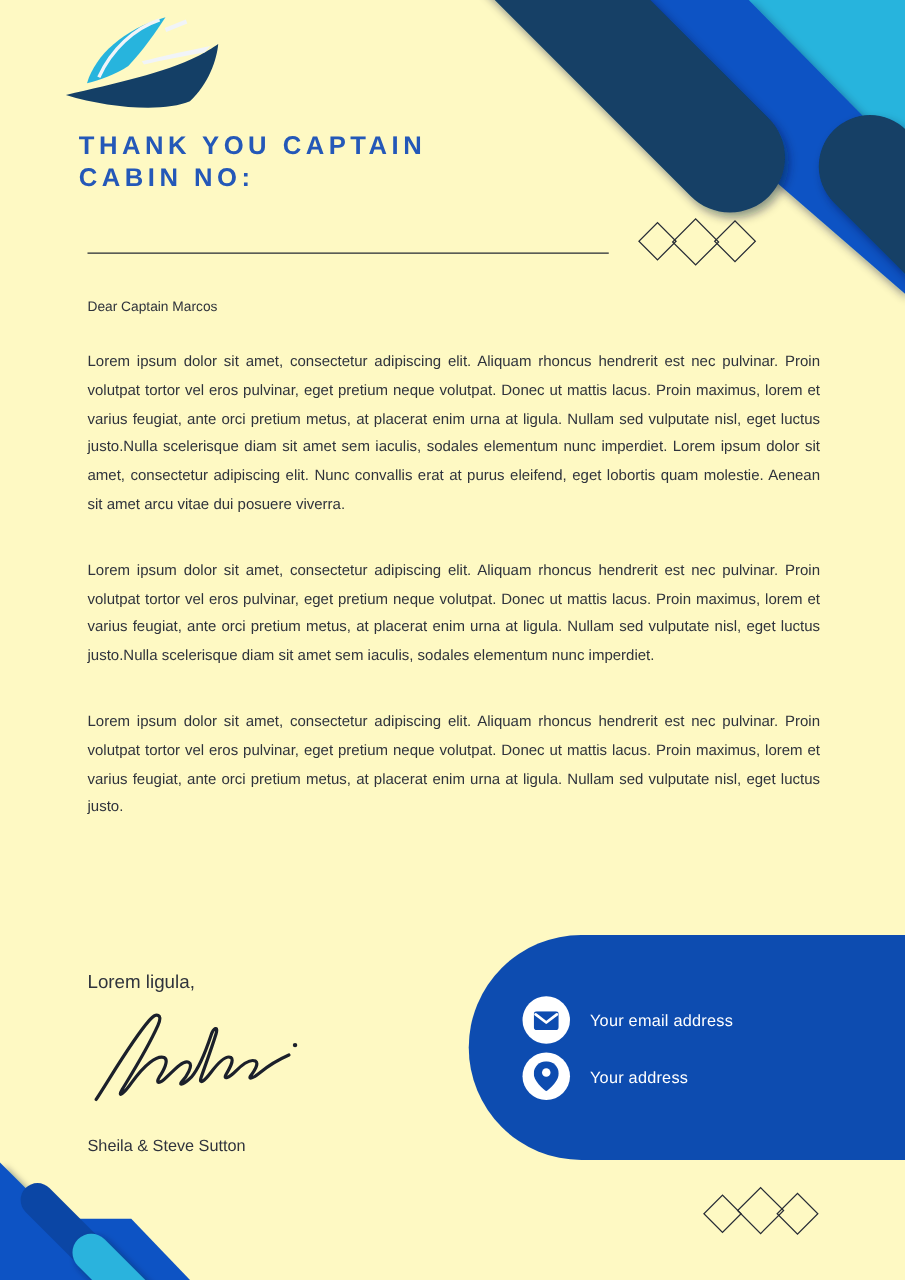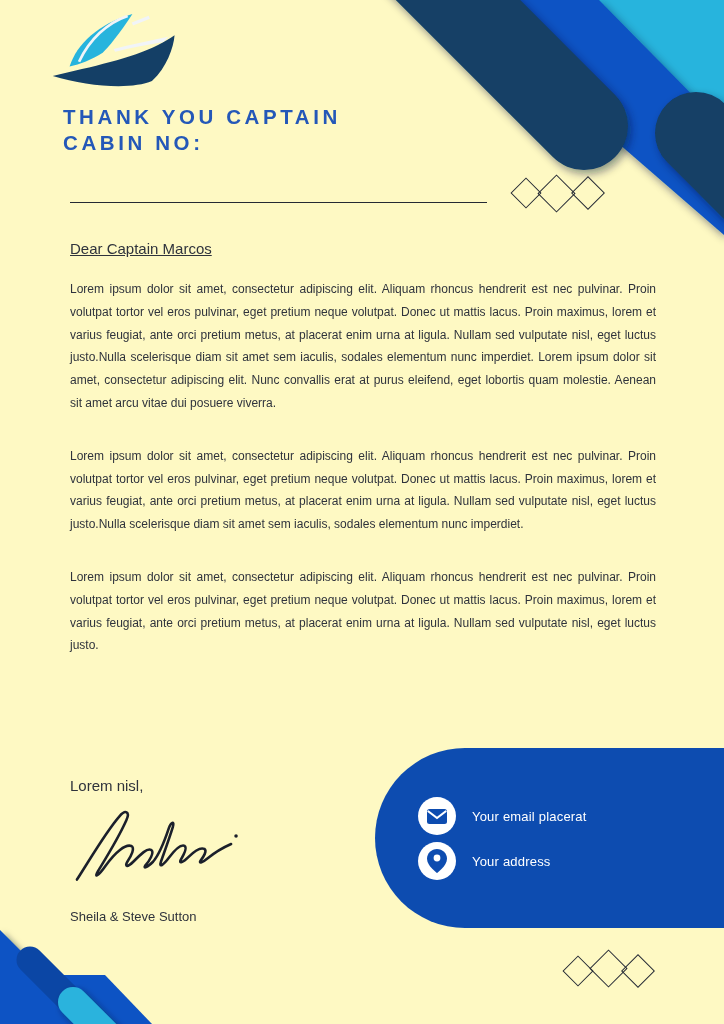--- a/index.html
+++ b/index.html
@@ -22,21 +22,21 @@
   .title-block { left:63px; top:104px; color:#2458b8; }
   .title-line {
     font-size:20.5px; font-weight:600; letter-spacing:3.6px;
     line-height:26px; white-space:nowrap;
   }
   .title-rule { left:70px; top:202px; width:417px; height:1px; background:#252a33; }
 
   .diamond { position:absolute; border:1.5px solid #272c36; transform:rotate(45deg); }
 
   
-  .greeting { left:70px; top:240px; font-size:15px; color:#2f333c;text-decoration:underline; }
+  .greeting { left:70px; top:240px; font-size:11px; color:#2f333c; }
   .body-text { left:70px; top:278px; width:586px; color:#2f333c; }
   .body-text p {
     font-size:12px; line-height:22.8px; text-align:justify;
     margin-bottom:30px;
   }
   .closing { left:70px; top:777px; font-size:15px; color:#2f333c; }
   .signature { left:72px; top:800px; width:168px; height:86px; }
   .signoff { left:70px; top:909px; font-size:13px; color:#2f333c; }
 
   
@@ -97,21 +97,21 @@
   </div>
 
   <div class="abs greeting">Dear Captain Marcos</div>
 
   <div class="abs body-text">
     <p>Lorem ipsum dolor sit amet, consectetur adipiscing elit. Aliquam rhoncus hendrerit est nec pulvinar. Proin volutpat tortor vel eros pulvinar, eget pretium neque volutpat. Donec ut mattis lacus. Proin maximus, lorem et varius feugiat, ante orci pretium metus, at placerat enim urna at ligula. Nullam sed vulputate nisl, eget luctus justo.Nulla scelerisque diam sit amet sem iaculis, sodales elementum nunc imperdiet. Lorem ipsum dolor sit amet, consectetur adipiscing elit. Nunc convallis erat at purus eleifend, eget lobortis quam molestie. Aenean sit amet arcu vitae dui posuere viverra.</p>
     <p>Lorem ipsum dolor sit amet, consectetur adipiscing elit. Aliquam rhoncus hendrerit est nec pulvinar. Proin volutpat tortor vel eros pulvinar, eget pretium neque volutpat. Donec ut mattis lacus. Proin maximus, lorem et varius feugiat, ante orci pretium metus, at placerat enim urna at ligula. Nullam sed vulputate nisl, eget luctus justo.Nulla scelerisque diam sit amet sem iaculis, sodales elementum nunc imperdiet.</p>
     <p>Lorem ipsum dolor sit amet, consectetur adipiscing elit. Aliquam rhoncus hendrerit est nec pulvinar. Proin volutpat tortor vel eros pulvinar, eget pretium neque volutpat. Donec ut mattis lacus. Proin maximus, lorem et varius feugiat, ante orci pretium metus, at placerat enim urna at ligula. Nullam sed vulputate nisl, eget luctus justo.</p>
   </div>
 
-  <div class="abs closing">Lorem nisl,</div>
+  <div class="abs closing">Lorem ligula,</div>
 
   <svg class="abs signature" width="168" height="86" viewBox="0 0 170 86">
     <path d="M5,80 C18,60 34,32 48,16 C54,9 59,11 55,20 C46,40 32,62 26,72 C22,79 27,76 34,66
              C44,52 54,44 60,46 C64,48 60,56 56,62 C53,67 56,68 62,62 C70,54 76,48 80,50
              C84,52 78,62 74,66 C72,69 76,68 82,62 C88,55 94,40 98,28 C100,22 104,20 102,27
              C98,40 92,56 90,62 C88,68 92,66 98,58 C104,50 110,44 114,46 C117,48 113,55 110,60
              C108,64 112,63 118,57 C124,51 130,47 134,49 C137,51 133,57 130,61 C128,64 132,63 138,58
              C144,53 152,48 161,44" fill="none" stroke="#1b202b" stroke-width="2.6" stroke-linecap="round"></path>
     <circle cx="166" cy="36" r="1.8" fill="#1b202b"></circle>
   </svg>
@@ -119,21 +119,21 @@
   <div class="abs signoff">Sheila &amp; Steve Sutton</div>
 
   <div class="abs contact-card">
     <div class="contact-row r1">
       <span class="icon-circle">
         <svg width="20" height="15" viewBox="0 0 20 15">
           <rect x="0" y="0" width="20" height="15" rx="2.5" fill="#0d4cb0"></rect>
           <polyline points="1.5,2.5 10,9 18.5,2.5" fill="none" stroke="#ffffff" stroke-width="2.2" stroke-linecap="round" stroke-linejoin="round"></polyline>
         </svg>
       </span>
-      <span class="contact-label">Your email placerat</span>
+      <span class="contact-label">Your email address</span>
     </div>
     <div class="contact-row r2">
       <span class="icon-circle">
         <svg width="20" height="24" viewBox="0 0 20 24">
           <path d="M10,0 C4.5,0 0,4.4 0,9.8 C0,17 10,24 10,24 C10,24 20,17 20,9.8 C20,4.4 15.5,0 10,0 Z" fill="#0d4cb0"></path>
           <circle cx="10" cy="9" r="3.4" fill="#ffffff"></circle>
         </svg>
       </span>
       <span class="contact-label">Your address</span>
     </div>

